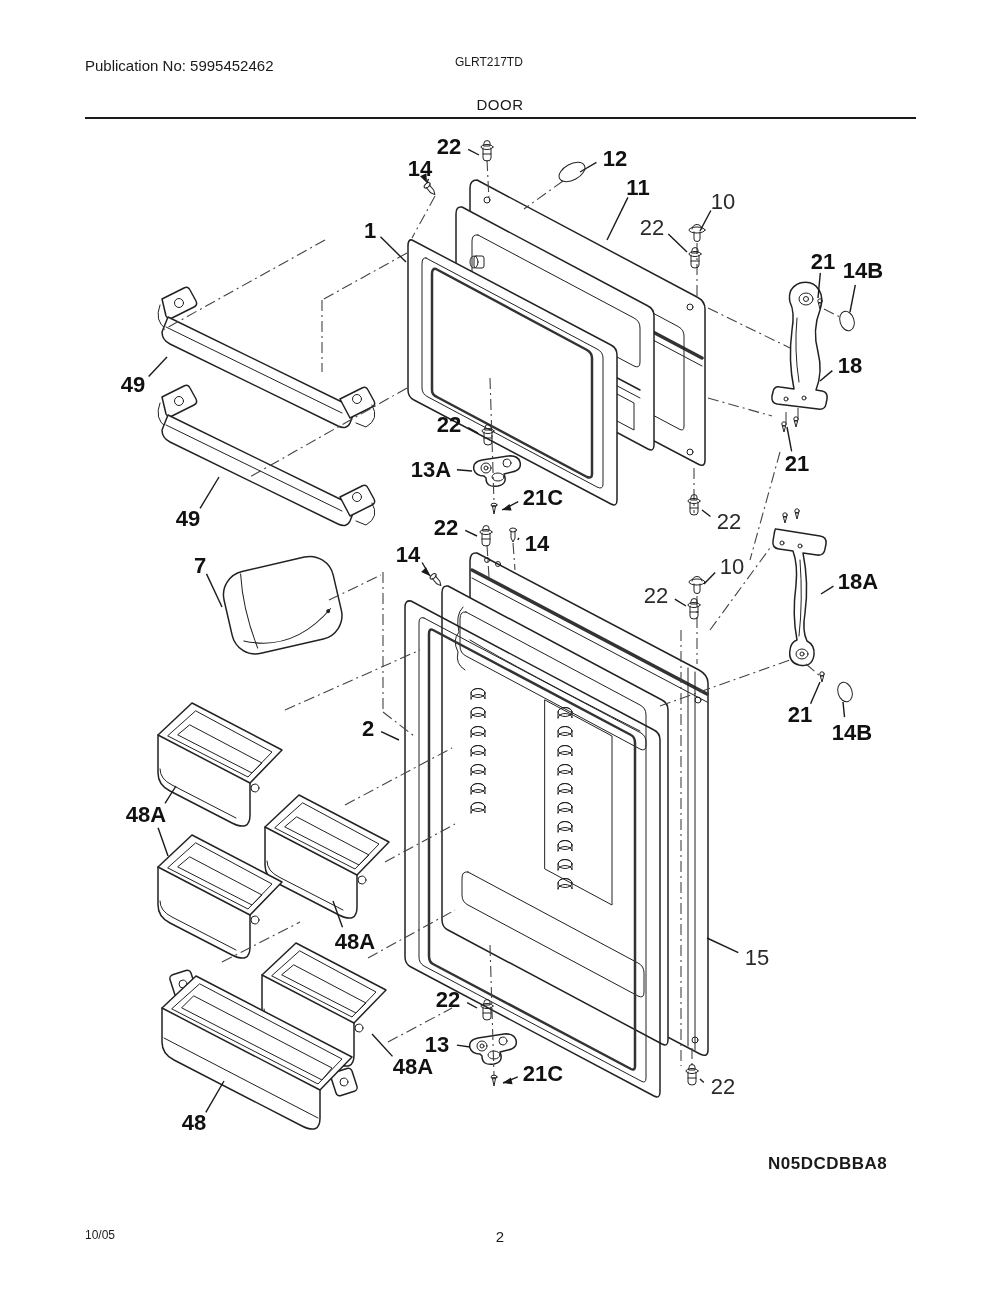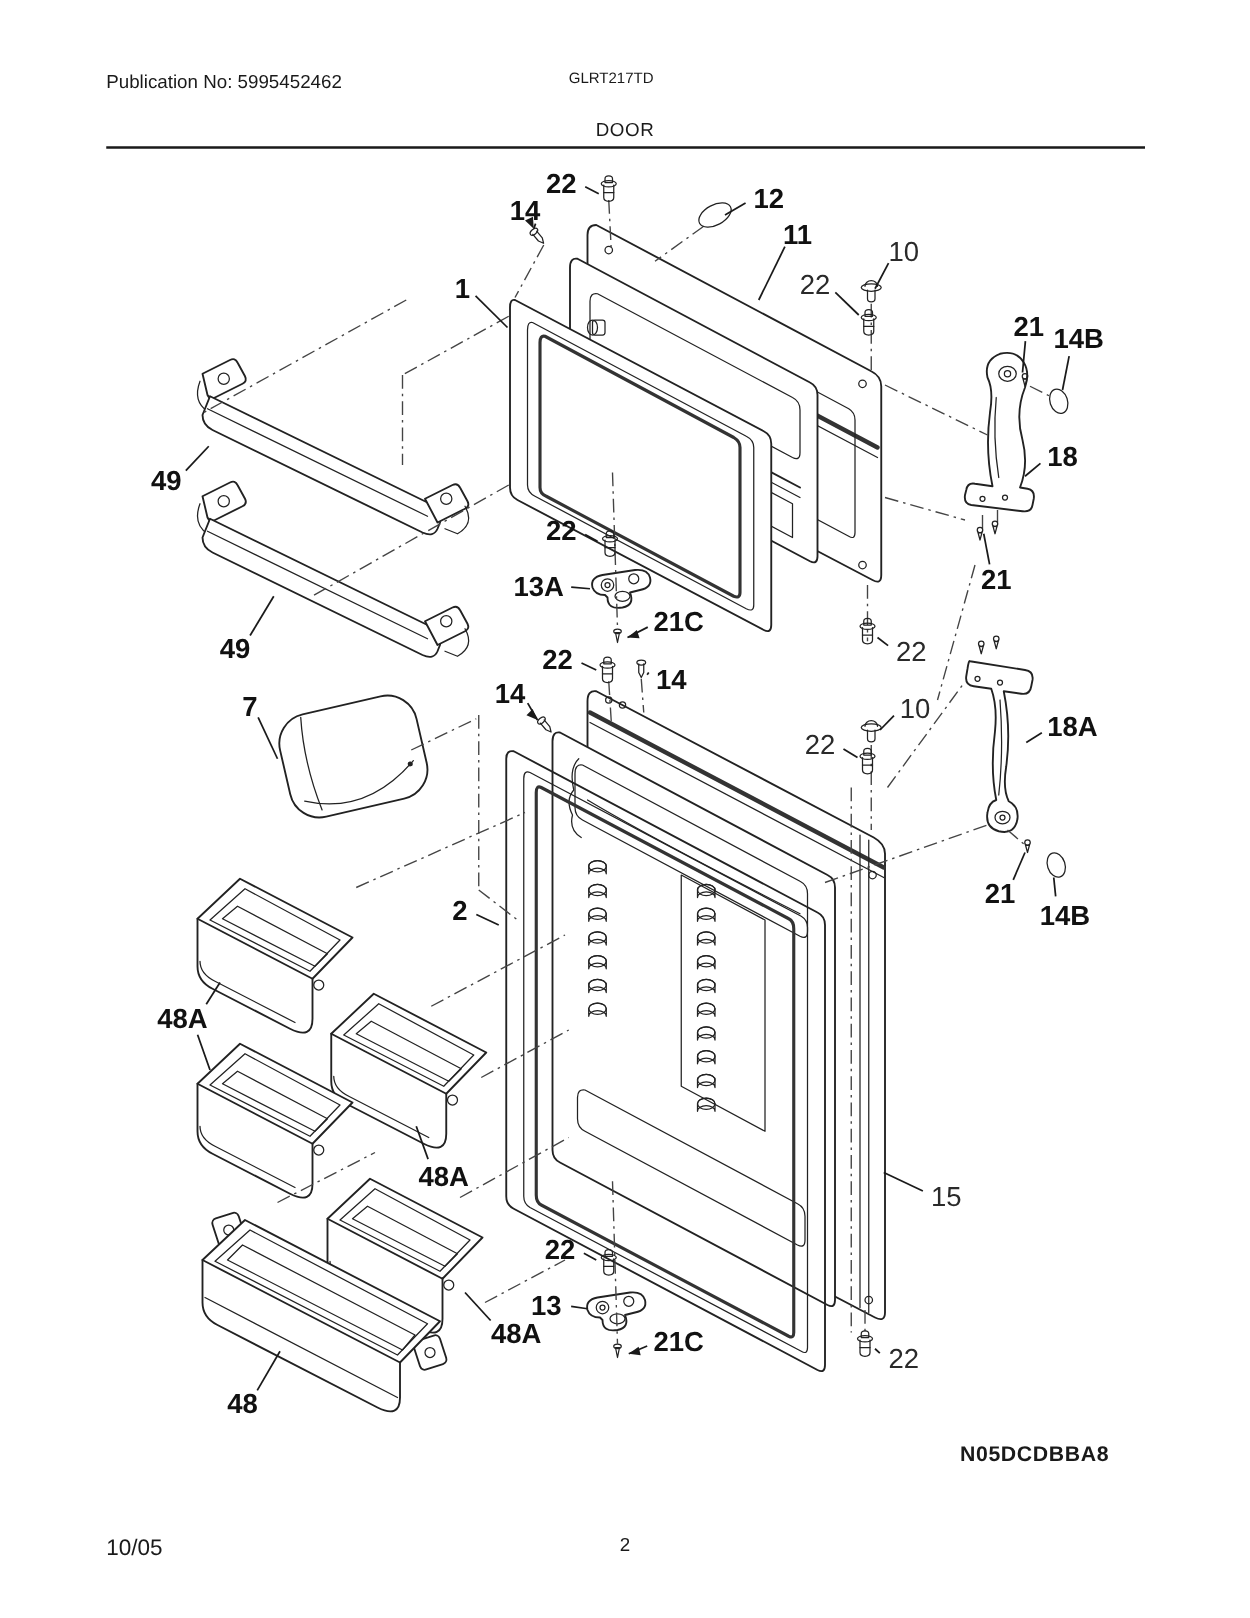--- a/index.html
+++ b/index.html
@@ -2,21 +2,21 @@
 <html><head>
 <meta charset="utf-8">
 <style>
   html,body{margin:0;padding:0;background:#fff;}
   #page{position:relative;width:1000px;height:1294px;background:#fff;overflow:hidden;
         font-family:"Liberation Sans",sans-serif;color:#1a1a1a;}
   .hdr-left{position:absolute;left:85px;top:57px;font-size:15px;}
   .hdr-model{position:absolute;left:455px;top:55px;font-size:12px;}
   .hdr-title{position:absolute;left:0;right:0;top:96px;text-align:center;font-size:15px;letter-spacing:0.5px;}
   .hdr-rule{position:absolute;left:85px;right:84px;top:117px;height:2px;background:#1a1a1a;}
-  .ftr-date{position:absolute;left:85px;top:1228px;font-size:18px;}
+  .ftr-date{position:absolute;left:85px;top:1228px;font-size:12px;}
   .ftr-page{position:absolute;left:0;right:0;top:1228px;text-align:center;font-size:15px;}
   .diag-code{position:absolute;left:768px;top:1124px;font-size:17px;font-weight:700;letter-spacing:0.5px;margin-top:30px;}
   svg{position:absolute;left:0;top:0;}
   .ln{stroke:#222;fill:none;stroke-width:1.5;stroke-linejoin:round;stroke-linecap:round;}
   .thin{stroke:#222;fill:none;stroke-width:1;stroke-linejoin:round;stroke-linecap:round;}
   .band{stroke:#333;fill:none;stroke-width:3.5;stroke-linecap:round;}
   .seal{stroke:#333;fill:none;stroke-width:2.5;stroke-linejoin:round;}
   .wfill{fill:#fff;stroke:#222;stroke-width:1.5;stroke-linejoin:round;}
   .guide{stroke:#444;stroke-width:1.1;fill:none;stroke-dasharray:11 4 2 4;}
   .leader{stroke:#1a1a1a;stroke-width:1.4;fill:none;}

